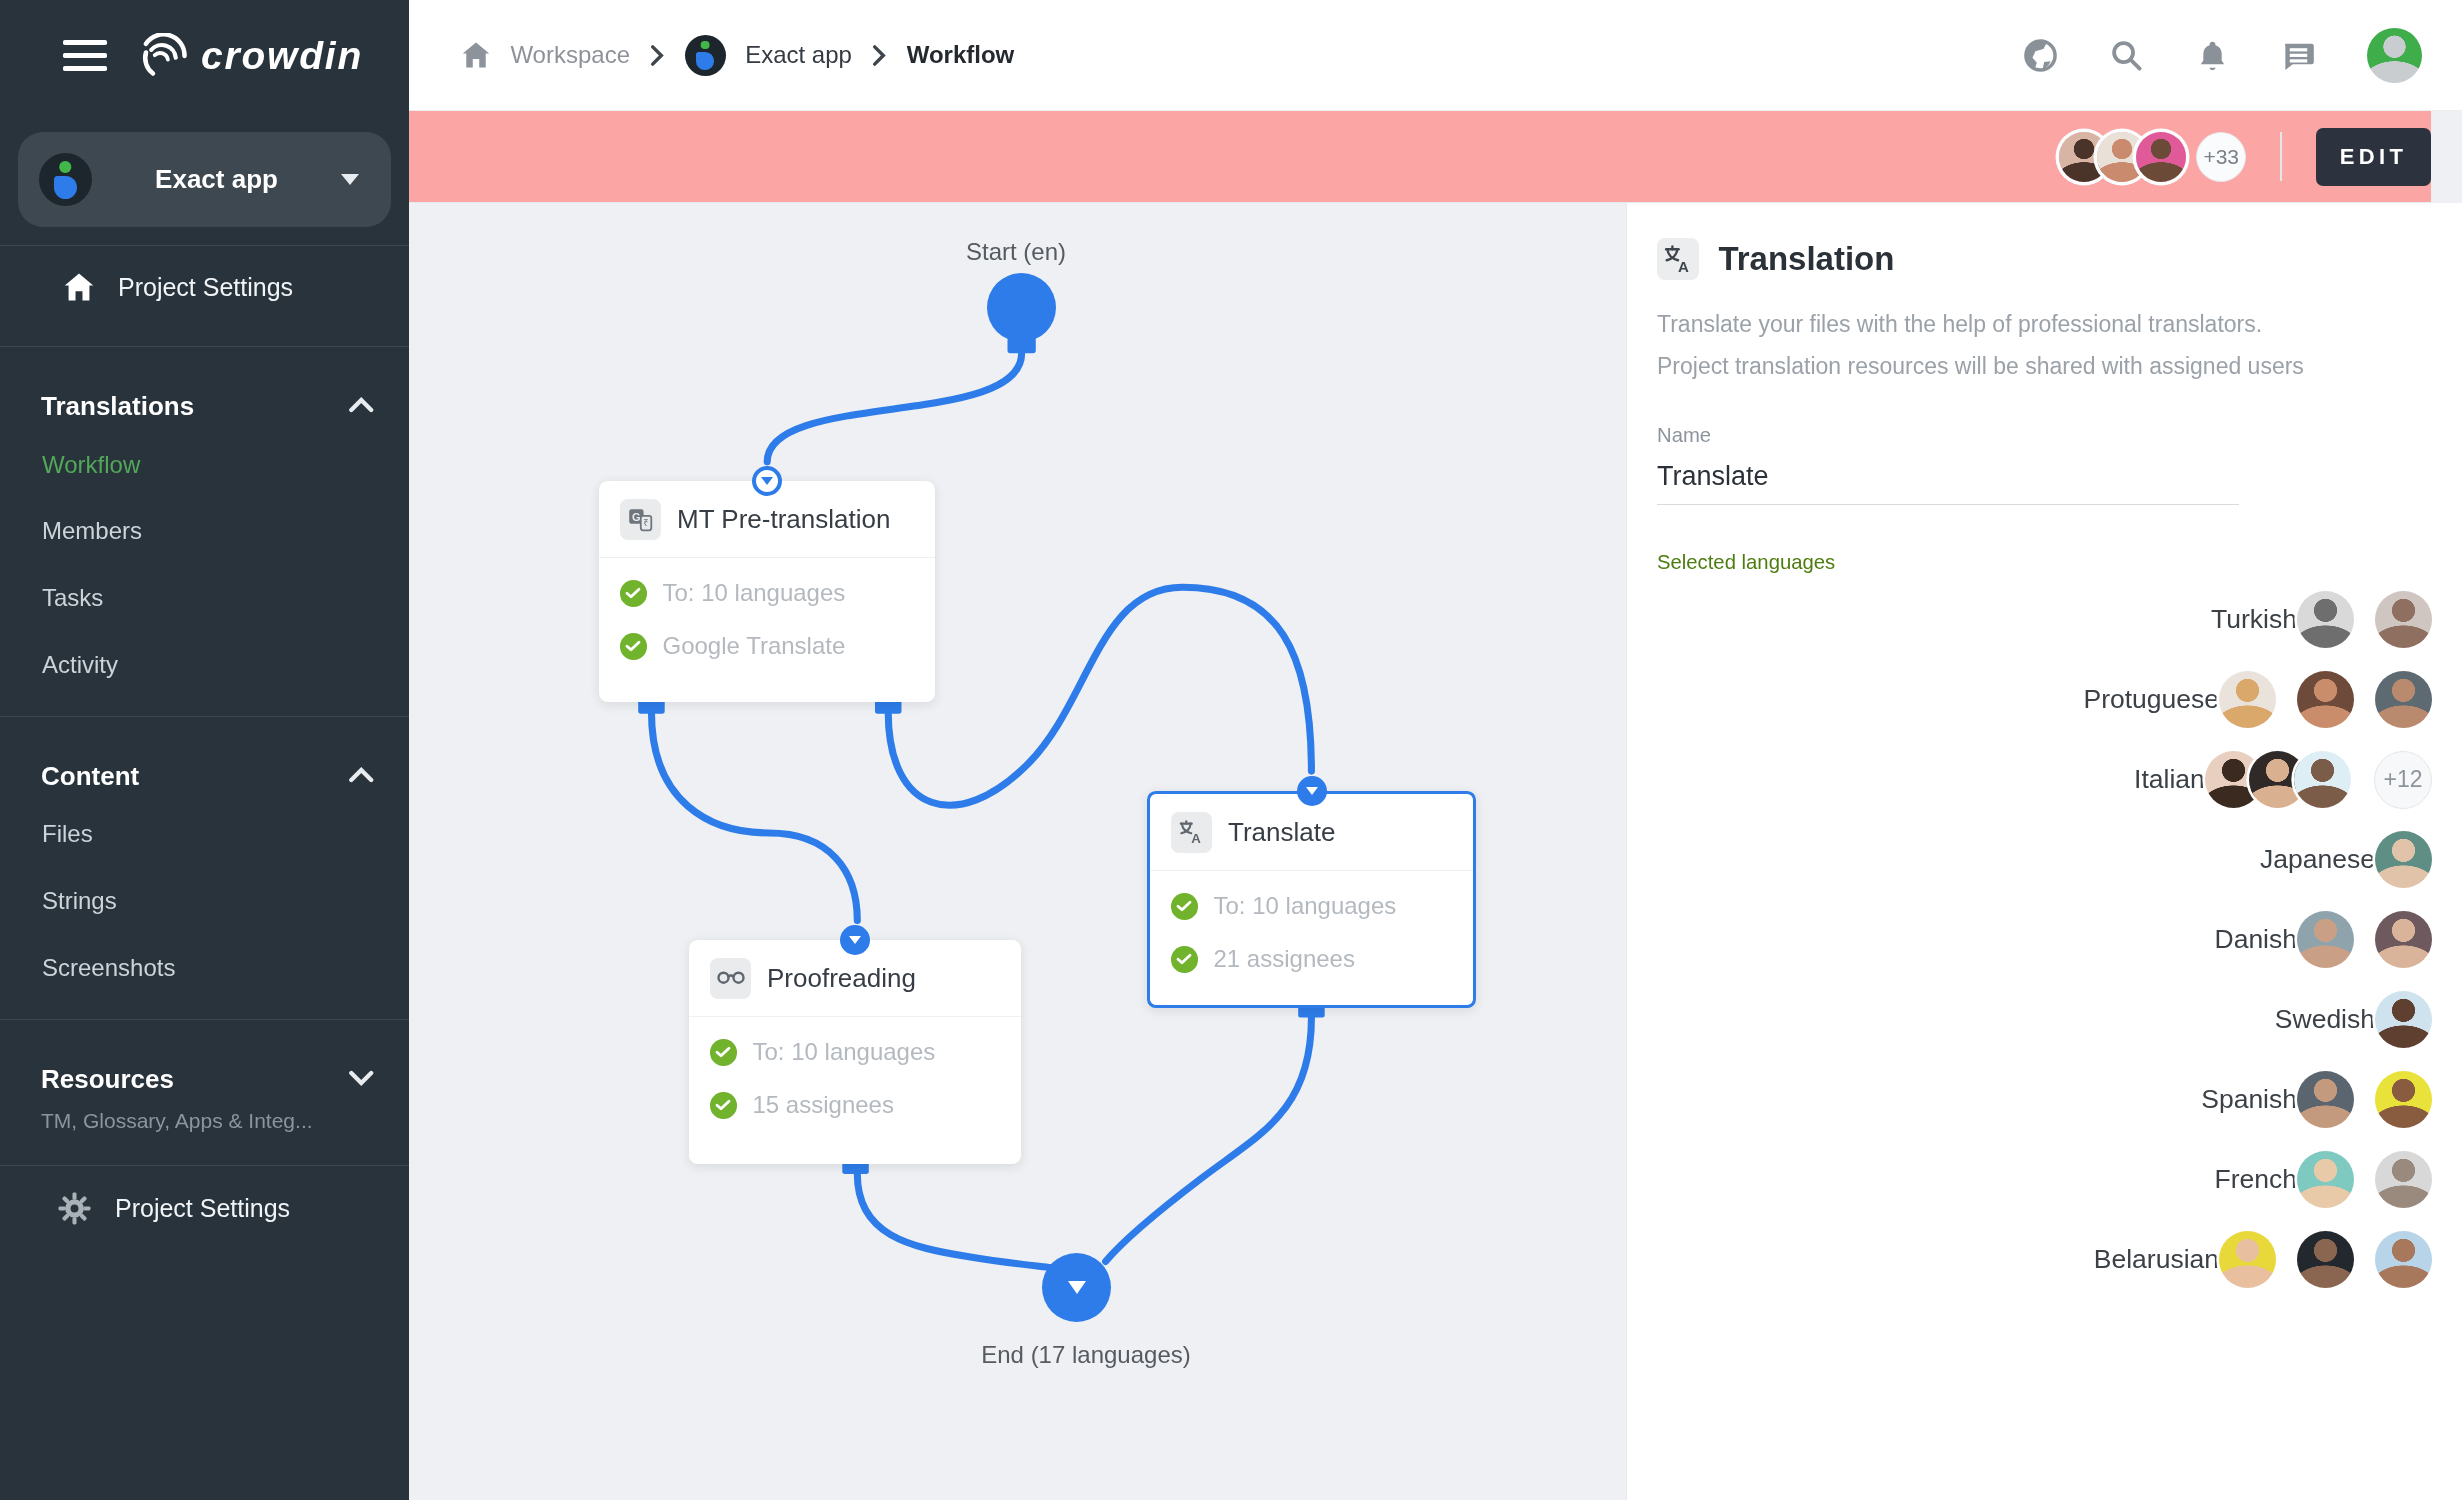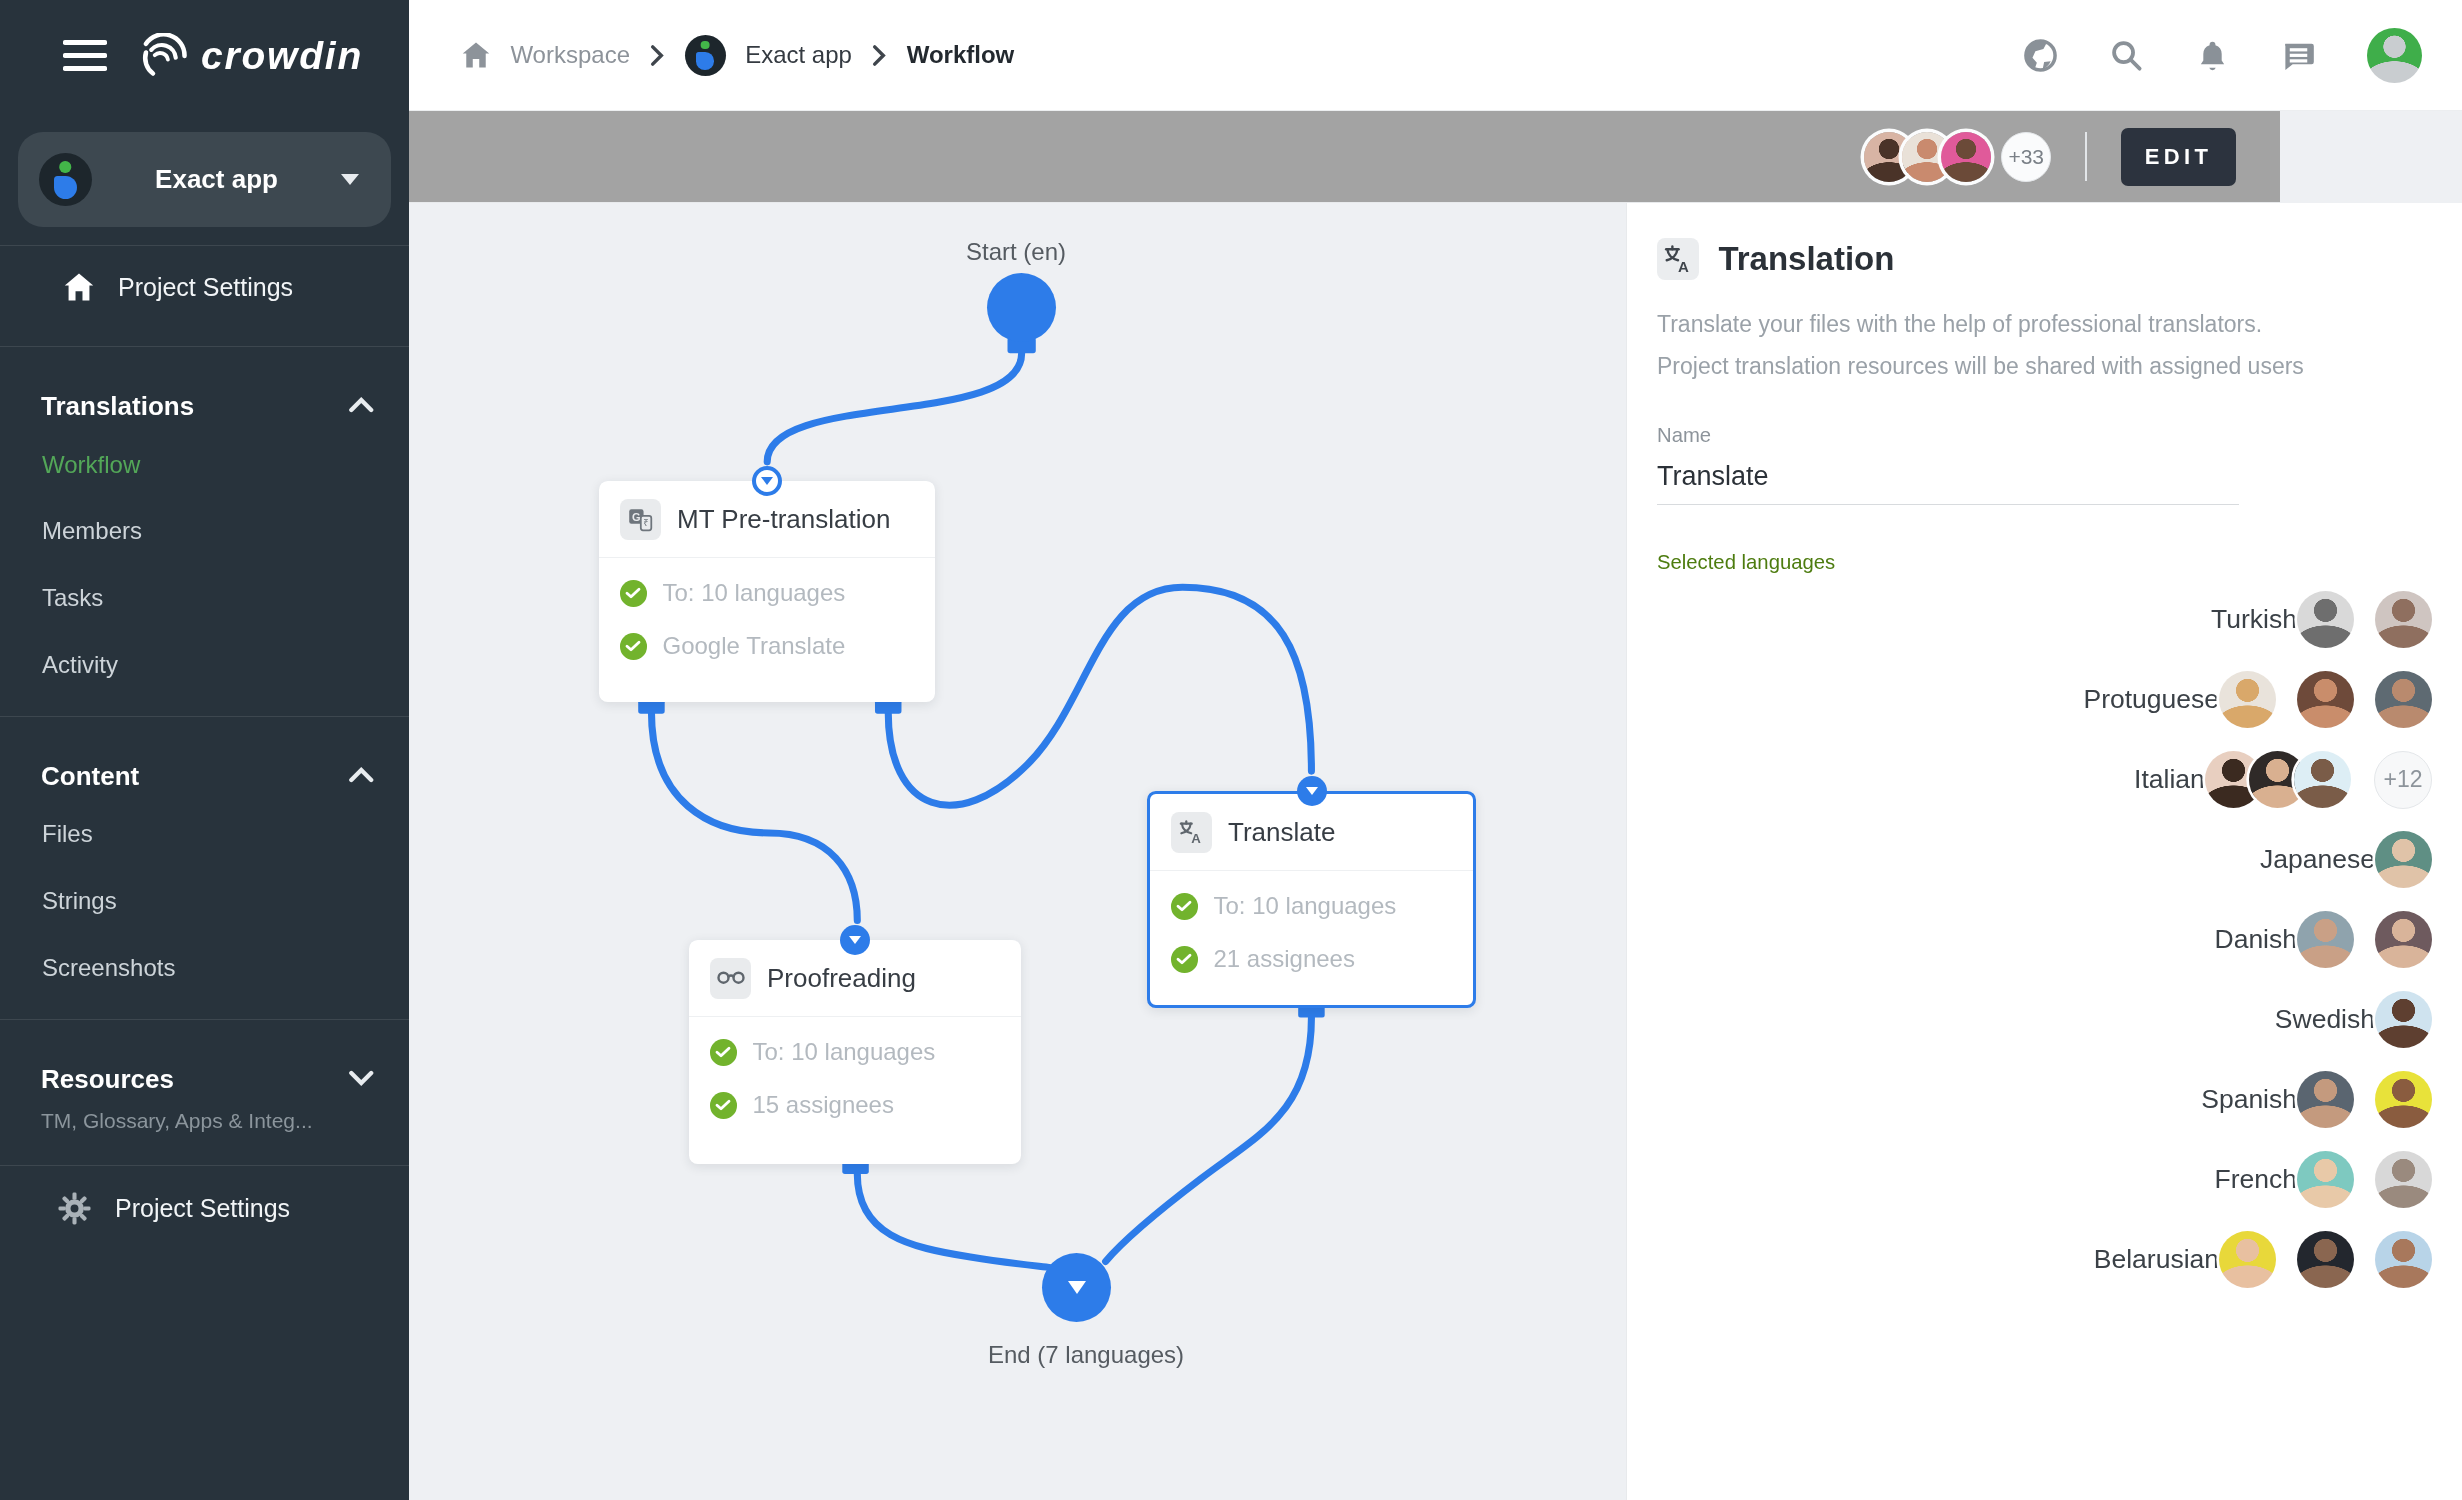--- a/index.html
+++ b/index.html
@@ -39,21 +39,21 @@
   .crumb-sep { color:#3f454c; }
   .crumb-chip { width:41px; height:41px; border-radius:50%; background:#1d262c; position:relative; }
   .crumb-chip .dot { position:absolute; left:50%; top:6.2px; transform:translateX(-50%); width:8.8px; height:8.8px; border-radius:50%; background:#43b649; }
   .crumb-chip .drop { position:absolute; left:11.5px; top:17.7px; width:17.7px; height:17.7px; background:#2d7ce9; border-radius:2.7px 8.8px 8.8px 8.8px; }
   .header-right { margin-left:auto; display:flex; align-items:center; gap:51px; }
   .h-icon { width:35px; height:35px; color:#8a9198; cursor:pointer; display:flex; align-items:center; justify-content:center; }
   .avatar { border-radius:50%; flex:0 0 auto; }
   .header-avatar { width:55px; height:55px; cursor:pointer; }
 
   
-  .toolbar { position:absolute; left:409px; top:111px; width:1871px; height:92px; background:#a3a3a3; border-bottom:1.8px solid #e8eaec; display:flex; align-items:center; justify-content:flex-end; padding-right:44px; z-index:3; }
+  .toolbar { position:absolute; left:409px; top:111px; width:2022px; height:92px; background:#fca5a5; border-bottom:1.8px solid #e8eaec; display:flex; align-items:center; justify-content:flex-end; z-index:3; }
   .tb-avatars { display:flex; align-items:center; }
   .tb-avatars .avatar { width:50px; height:50px; box-shadow:0 0 0 3.5px #fbfcfd; }
   .tb-avatars .avatar + .avatar { margin-left:-11.5px; }
   .badge-circle { width:50px; height:50px; border-radius:50%; background:#fafbfc; border:1.8px solid #e4e7ea; color:#7a8087; display:flex; align-items:center; justify-content:center; font-size:21px; }
   .tb-plus { margin-left:10.6px; }
   .tb-sep { width:1.8px; height:49px; background:#e3e6e9; margin:0 34px; }
   .edit-btn { width:115px; height:58px; background:#2c333e; color:#fff; border:none; border-radius:7px; font-size:22px; font-weight:700; letter-spacing:4.4px; font-family:inherit; cursor:pointer; }
 
   
   .canvas { position:absolute; left:409px; top:203px; width:1217px; height:1297px; background:#eef0f3; overflow:hidden; z-index:1;margin-left:9px; }
@@ -392,21 +392,21 @@
         </div>
       </div>
   </div>
   <div class="port solid" style="left:437px; top:737px;">
       <i></i>
     </div>
 
   <div class="flow-endpoint" style="left:624px; top:1050px;">
       <span class="tri-down-white"></span>
     </div>
-  <div class="flow-label" style="left:668px; top:1138px;">End (7 languages)</div>
+  <div class="flow-label" style="left:668px; top:1138px;">End (17 languages)</div>
 </div>
 
 <aside class="panel">
   <div class="panel-head">
     <span class="panel-icon">
       <svg width="30" height="30" viewBox="0 0 24 24" fill="none" stroke="#3f454c" stroke-width="1.9" stroke-linecap="round">
         <path d="M7.5 2 v2.2"></path>
           <path d="M2.5 4.2 h10"></path>
           <path d="M3.5 4.2 C 4 9 8 12 12 13"></path>
           <path d="M11.5 4.2 C 11 9 7 12 3 13"></path>

